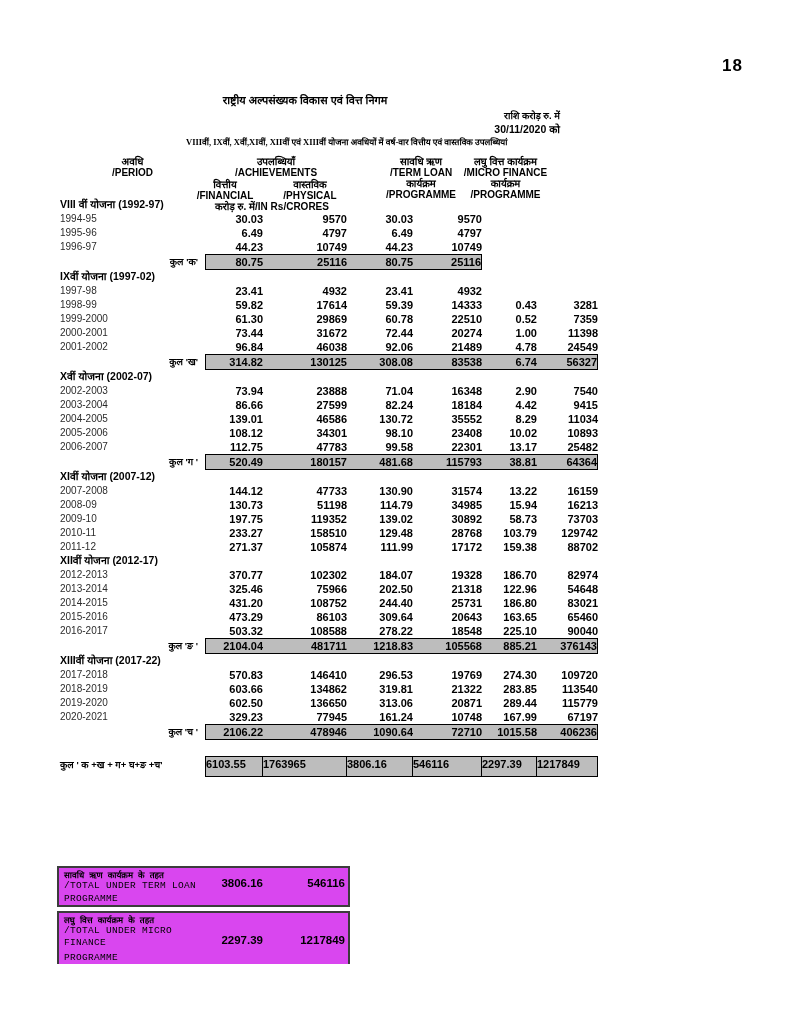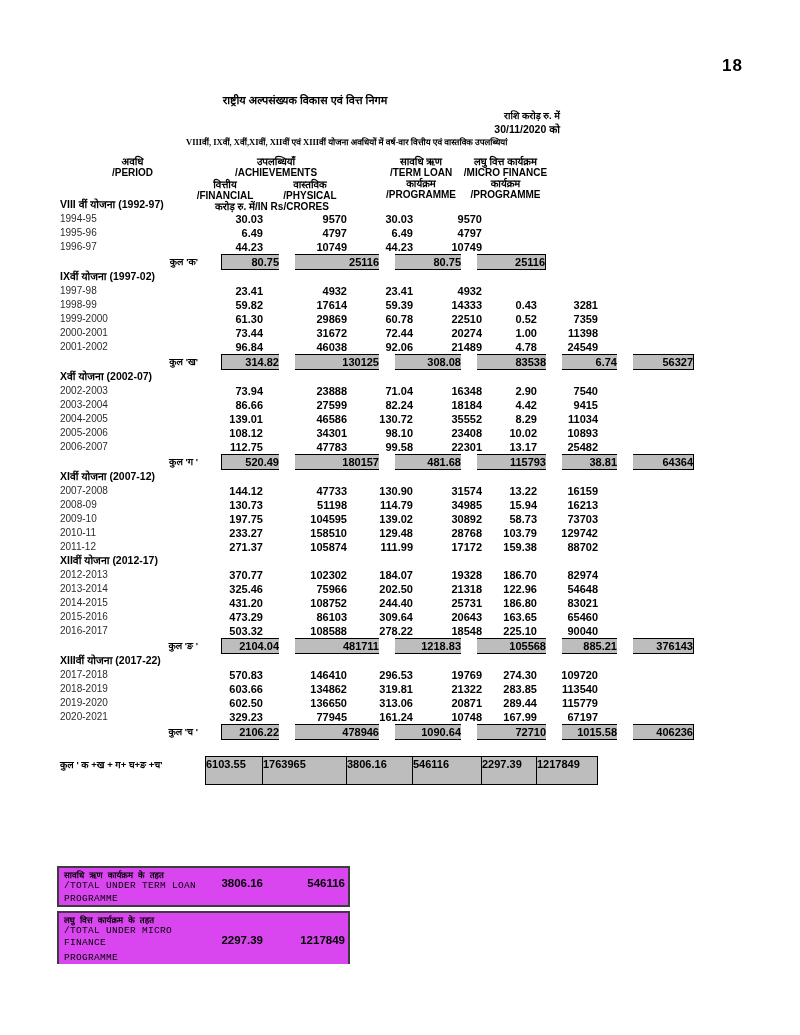--- a/index.html
+++ b/index.html
@@ -17,27 +17,27 @@
   #h-fin{left:170px;top:179px;width:110px;}
   #h-phy{left:255px;top:179px;width:110px;}
   #h-unit{left:193px;top:201px;width:158px;font-size:10px;}
   #h-tl{left:360px;top:156px;width:122px;}
   #h-mf{left:443px;top:156px;width:125px;}
   #table{position:absolute;left:60px;top:198px;width:540px;}
   .plan-title{height:14px;line-height:13px;font-size:10.5px;font-weight:bold;white-space:nowrap;}
   .trow{display:grid;grid-template-columns:145px 58px 84px 66px 69px 55px 61px;height:14px;line-height:14px;}
   .trow .p{font-size:10px;color:#2b2b2b;text-align:left;}
   .trow .c{text-align:right;font-weight:bold;font-size:11px;}
-  .total-row{height:16px;line-height:15px;gap:16px;}
+  .total-row{height:16px;line-height:15px;}
   .total-label{text-align:right;padding-right:7px;font-size:9.5px;font-weight:bold;line-height:16px;}
   .total-row .c{line-height:14px;}
   .total-row .band{background:#bdbdbd;border-top:1px solid #000;border-bottom:1px solid #000;}
   .total-row .band-first{border-left:1px solid #000;}
   .total-row .band-last{border-right:1px solid #000;}
-  .grand{display:grid;grid-template-columns:145px 58px 84px 66px 69px 55px 61px;margin-top:16px;height:29px;}
+  .grand{display:grid;grid-template-columns:145px 58px 84px 66px 69px 55px 61px;margin-top:16px;height:21px;}
   .grand .glabel{font-size:9.5px;font-weight:bold;line-height:17px;white-space:nowrap;}
   .grand .gcell{background:#bdbdbd;border:1px solid #000;text-align:left;font-weight:bold;
                 font-size:11px;line-height:15px;padding-right:1px;margin-left:-1px;}
   .grand .gcell.first{margin-left:0;}
   .sumbox{position:absolute;left:57px;width:289px;border:2px solid #3c3c3c;background:#d946ef;font-family:Liberation Mono, monospace;}
   #box1{top:866px;height:37px;}
   #box2{top:911px;height:51px;border-bottom:none;}
   .bx-line{position:absolute;left:5px;white-space:nowrap;}
   .bx-hi{font-size:8.5px;font-weight:bold;}
   .bx-en{font-size:9.5px;letter-spacing:0.3px;}
@@ -255,21 +255,21 @@
           <div class="c">130.73</div>
           <div class="c">51198</div>
           <div class="c">114.79</div>
           <div class="c">34985</div>
           <div class="c">15.94</div>
           <div class="c">16213</div>
         </div>
         <div class="trow">
           <div class="p">2009-10</div>
           <div class="c">197.75</div>
-          <div class="c">104595</div>
+          <div class="c">119352</div>
           <div class="c">139.02</div>
           <div class="c">30892</div>
           <div class="c">58.73</div>
           <div class="c">73703</div>
         </div>
         <div class="trow">
           <div class="p">2010-11</div>
           <div class="c">233.27</div>
           <div class="c">158510</div>
           <div class="c">129.48</div>

